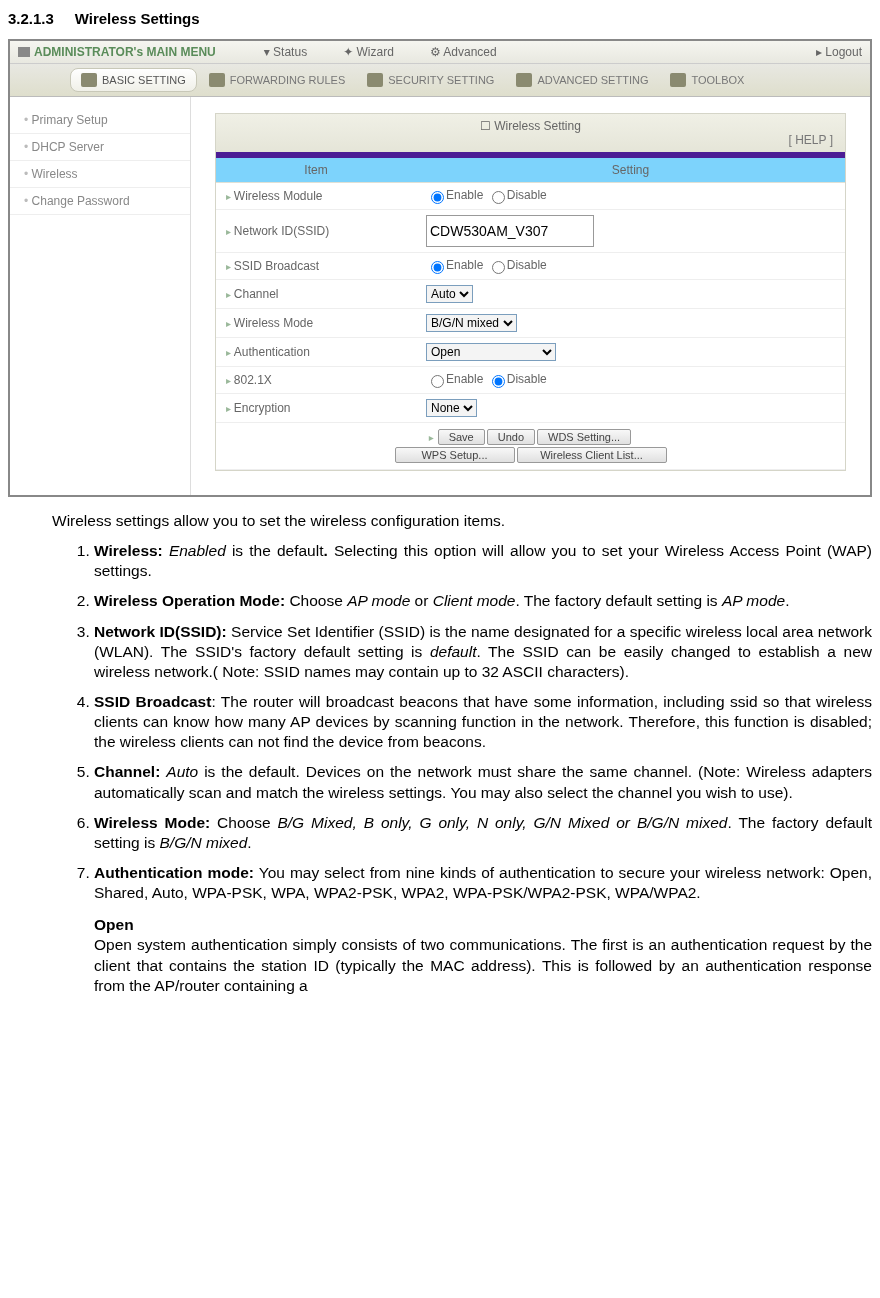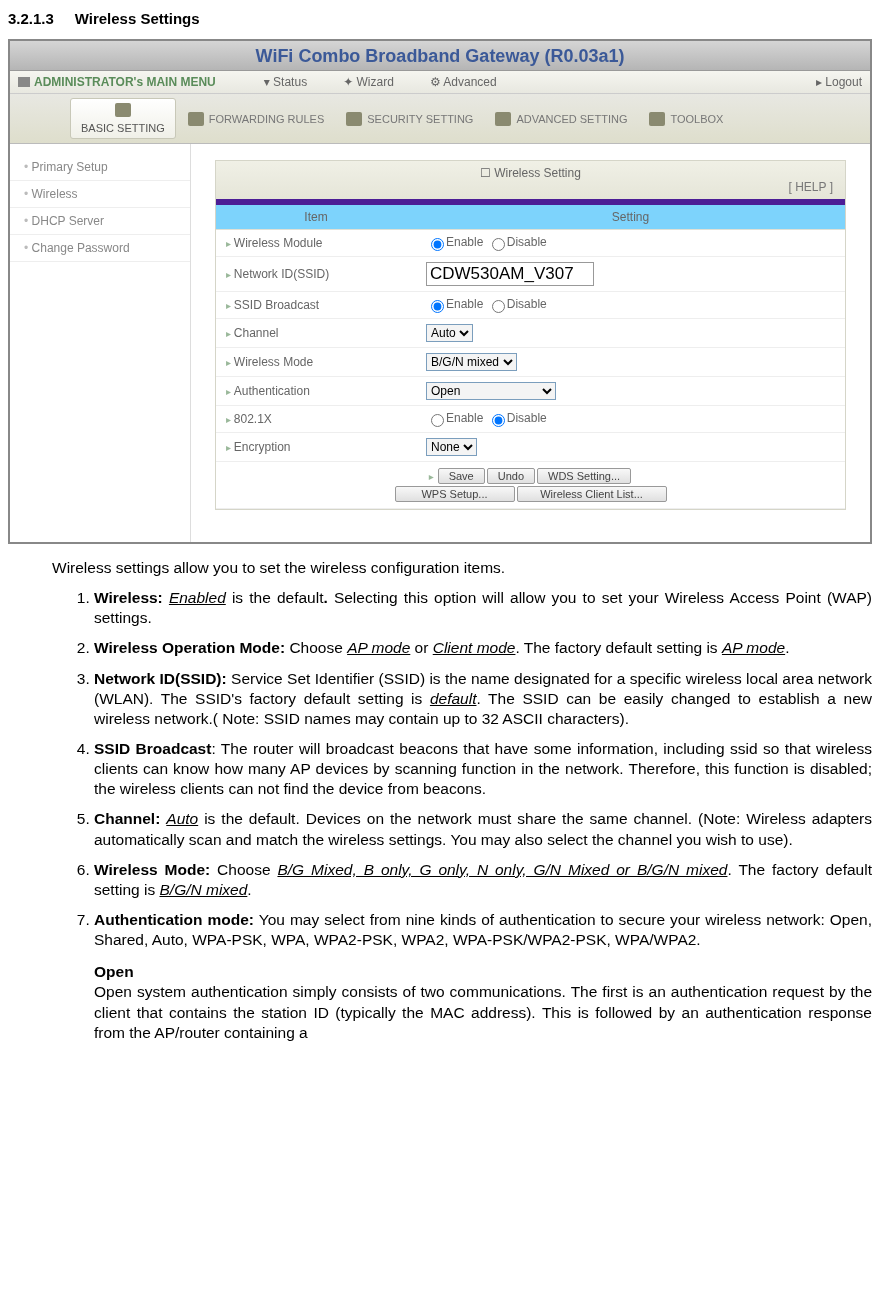--- a/index.html
+++ b/index.html
@@ -63,23 +63,22 @@
 .tab {
   display: flex;
   align-items: center;
   padding: 4px 10px;
   color: #777;
   gap: 5px;
 }
 .tab.active {
   background: linear-gradient(#fff, #f0f0e8);
   border: 1px solid #c8c8b8;
-  border-radius: 3px;
+  border-radius: 8px;
   color: #555;
-  flex-direction: column;
 }
 .tab-icon {
   width: 16px;
   height: 14px;
   background: #8a8a70;
   border-radius: 2px;
 }
 .body-area {
   display: flex;
   min-height: 398px;
@@ -140,22 +139,22 @@
 }
 .panel-table td:first-child {
   width: 180px;
 }
 .panel-table td:first-child::before {
   content: "▸ ";
   color: #9ab89a;
   font-size: 10px;
 }
 .ui-input {
-  font-size: 17px;
-  padding: 1px 3px;
+  font-size: 14px;
+  padding: 7px 3px;
   border: 1px solid #999;
   width: 160px;
 }
 .ui-select {
   font-size: 12px;
   border: 1px solid #7b9ebd;
   background: #f4f4f4;
 }
 .footer-buttons {
   text-align: center;
@@ -187,41 +186,40 @@
   padding-left: 24px;
 }
 ol.numlist > li {
   margin-bottom: 10px;
   text-align: justify;
 }
 .subhead {
   font-weight: bold;
   margin-top: 12px;
 }
-.italic { font-style: italic; text-decoration: underline; }
+.italic { font-style: italic; }
 .bold { font-weight: bold; }
 .small-icon {
   display: inline-block;
   width: 12px;
   height: 10px;
   background: #888;
   margin-right: 4px;
   vertical-align: middle;
 }
 </style>
 </head>
 <body>
 
 <div class="section-heading">
   <span>3.2.1.3</span>&nbsp;&nbsp;&nbsp;&nbsp;
   <span>Wireless Settings</span>
 </div>
 
 <div class="router-ui">
-  <div class="header-bar">WiFi Combo Broadband Gateway (R0.03a1)</div>
 
   <div class="mainmenu">
     <span class="small-icon"></span>
     <span class="admin">ADMINISTRATOR's MAIN MENU</span>
     <span class="mitem">▾ <span>Status</span></span>
     <span class="mitem">✦ <span>Wizard</span></span>
     <span class="mitem">⚙ <span>Advanced</span></span>
     <span class="logout">▸ <span>Logout</span></span>
   </div>
 
@@ -244,22 +242,22 @@
       </div>
     <div class="tab">
         <span class="tab-icon"></span>
         <span>TOOLBOX</span>
       </div>
   </div>
 
   <div class="body-area">
     <div class="sidebar">
       <div class="sidebar-item">Primary Setup</div>
+      <div class="sidebar-item">DHCP Server</div>
       <div class="sidebar-item">Wireless</div>
-      <div class="sidebar-item">DHCP Server</div>
       <div class="sidebar-item">Change Password</div>
     </div>
 
     <div class="content">
       <div class="panel">
         <div class="panel-header">
           <span>☐ <span>Wireless Setting</span></span>
           <span class="help">[ HELP ]</span>
         </div>
         <table class="panel-table">

